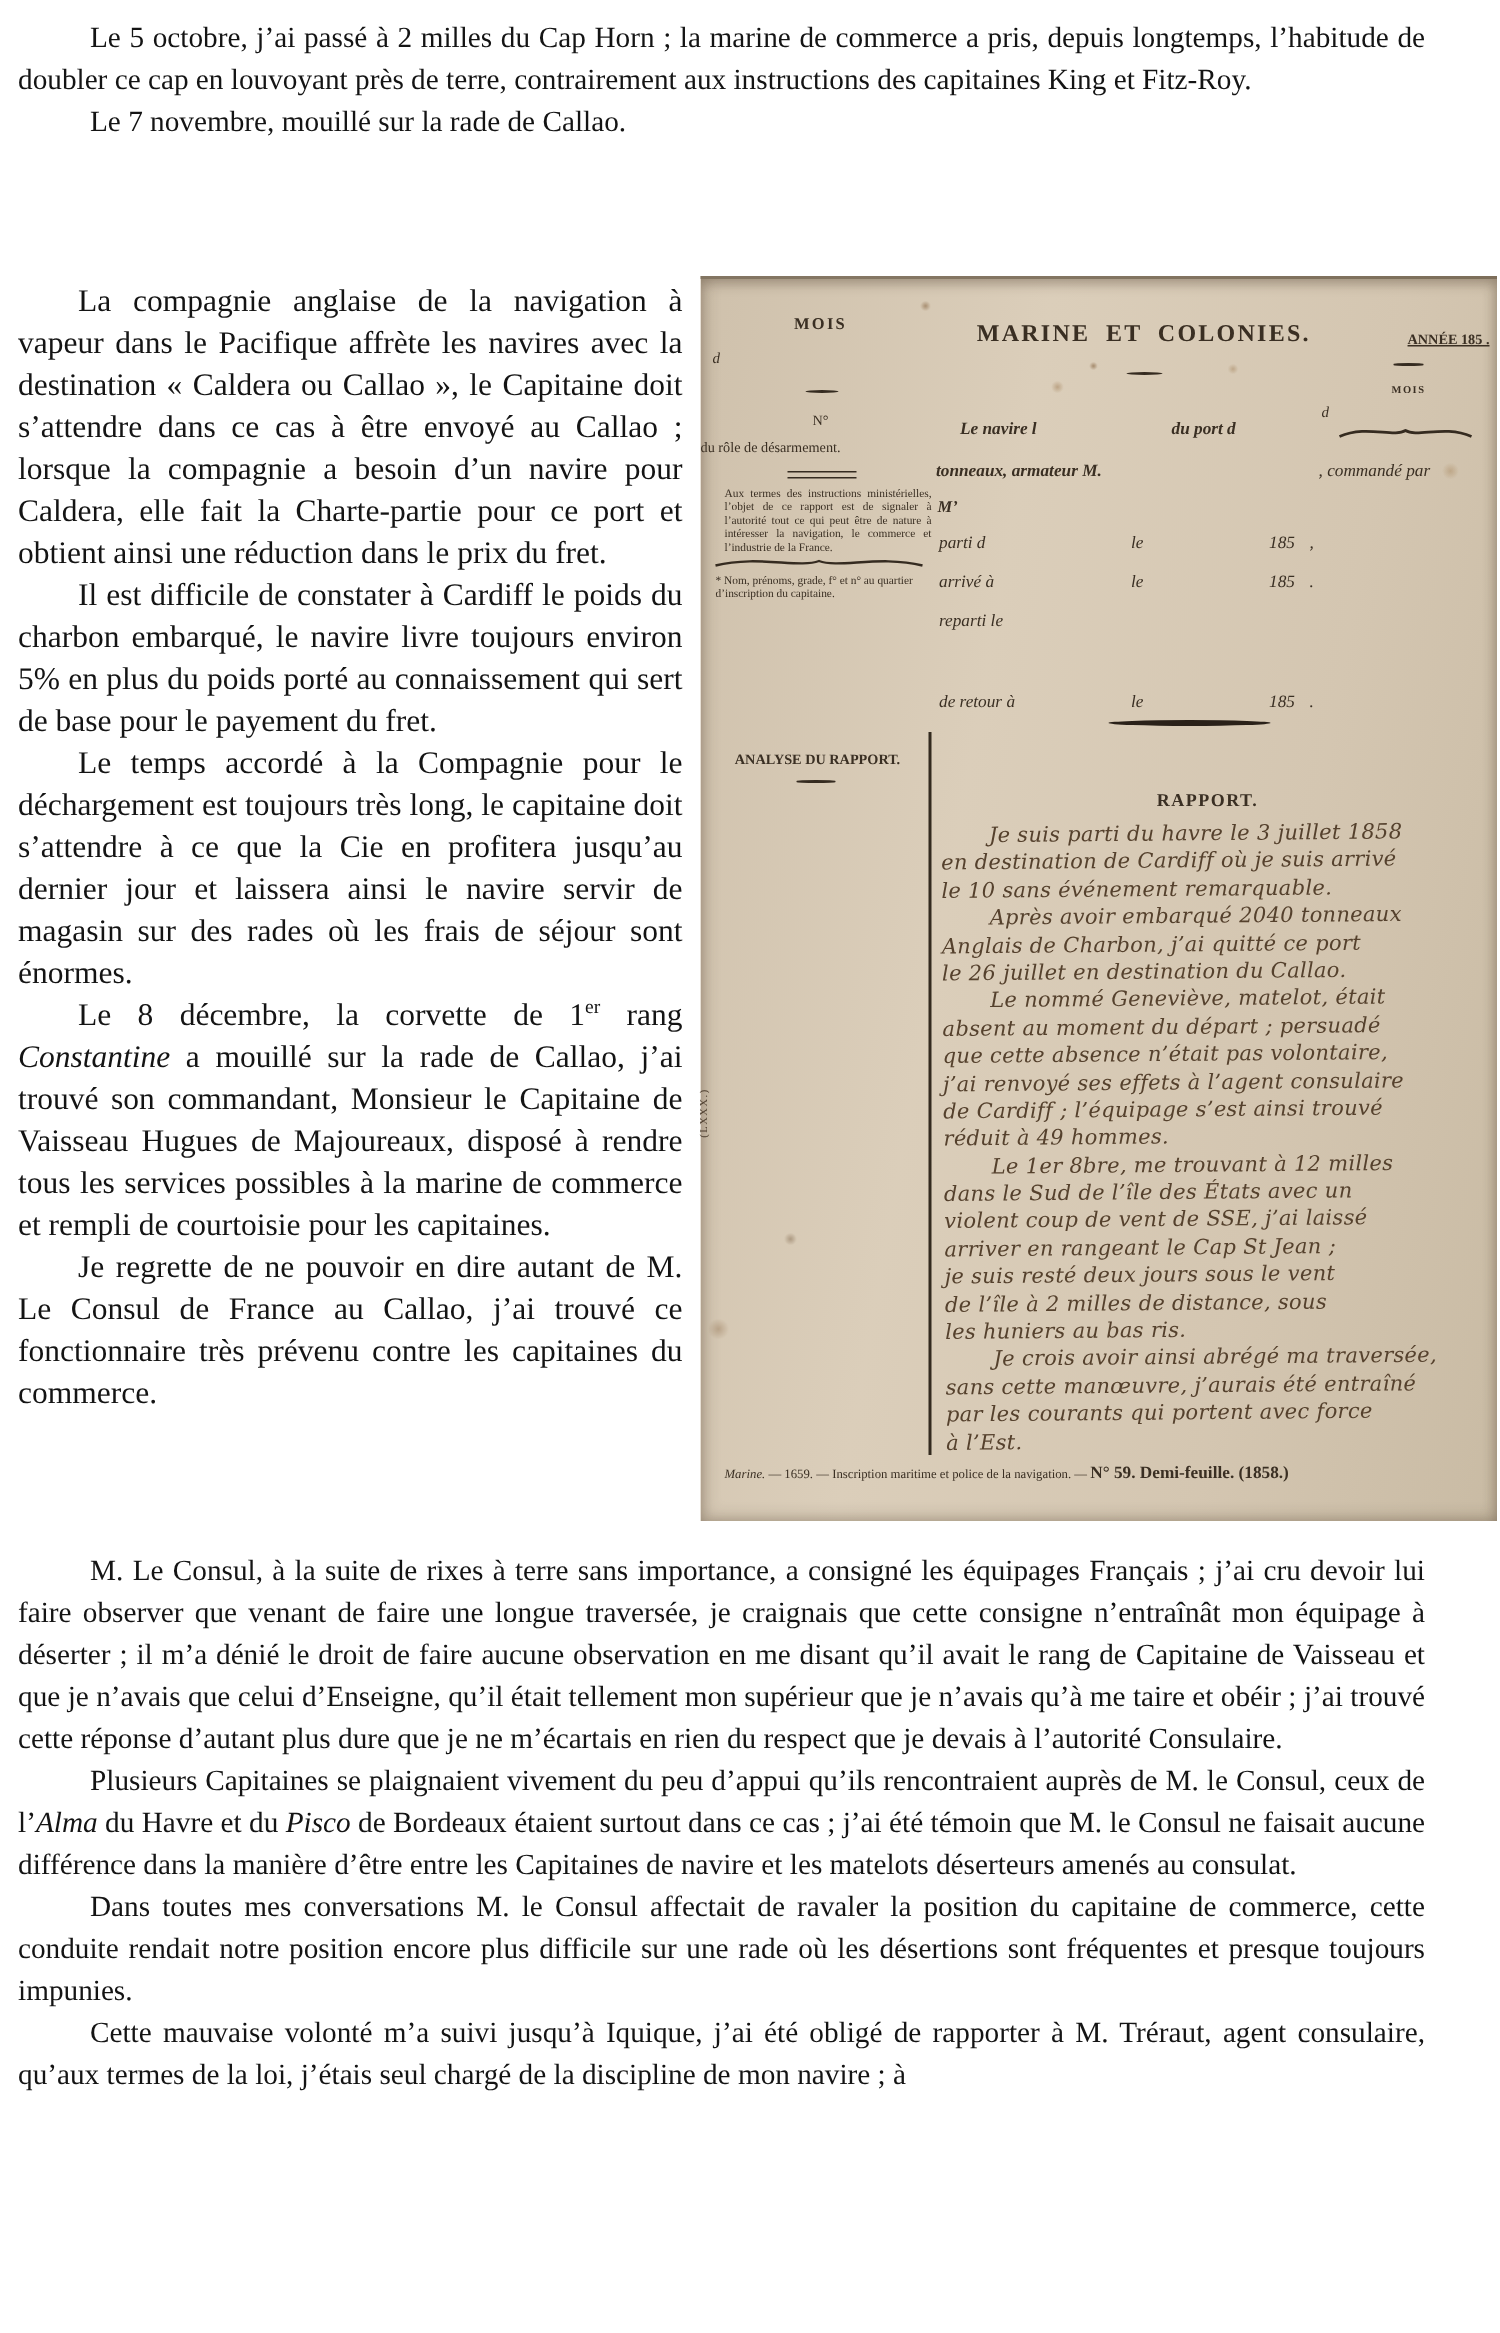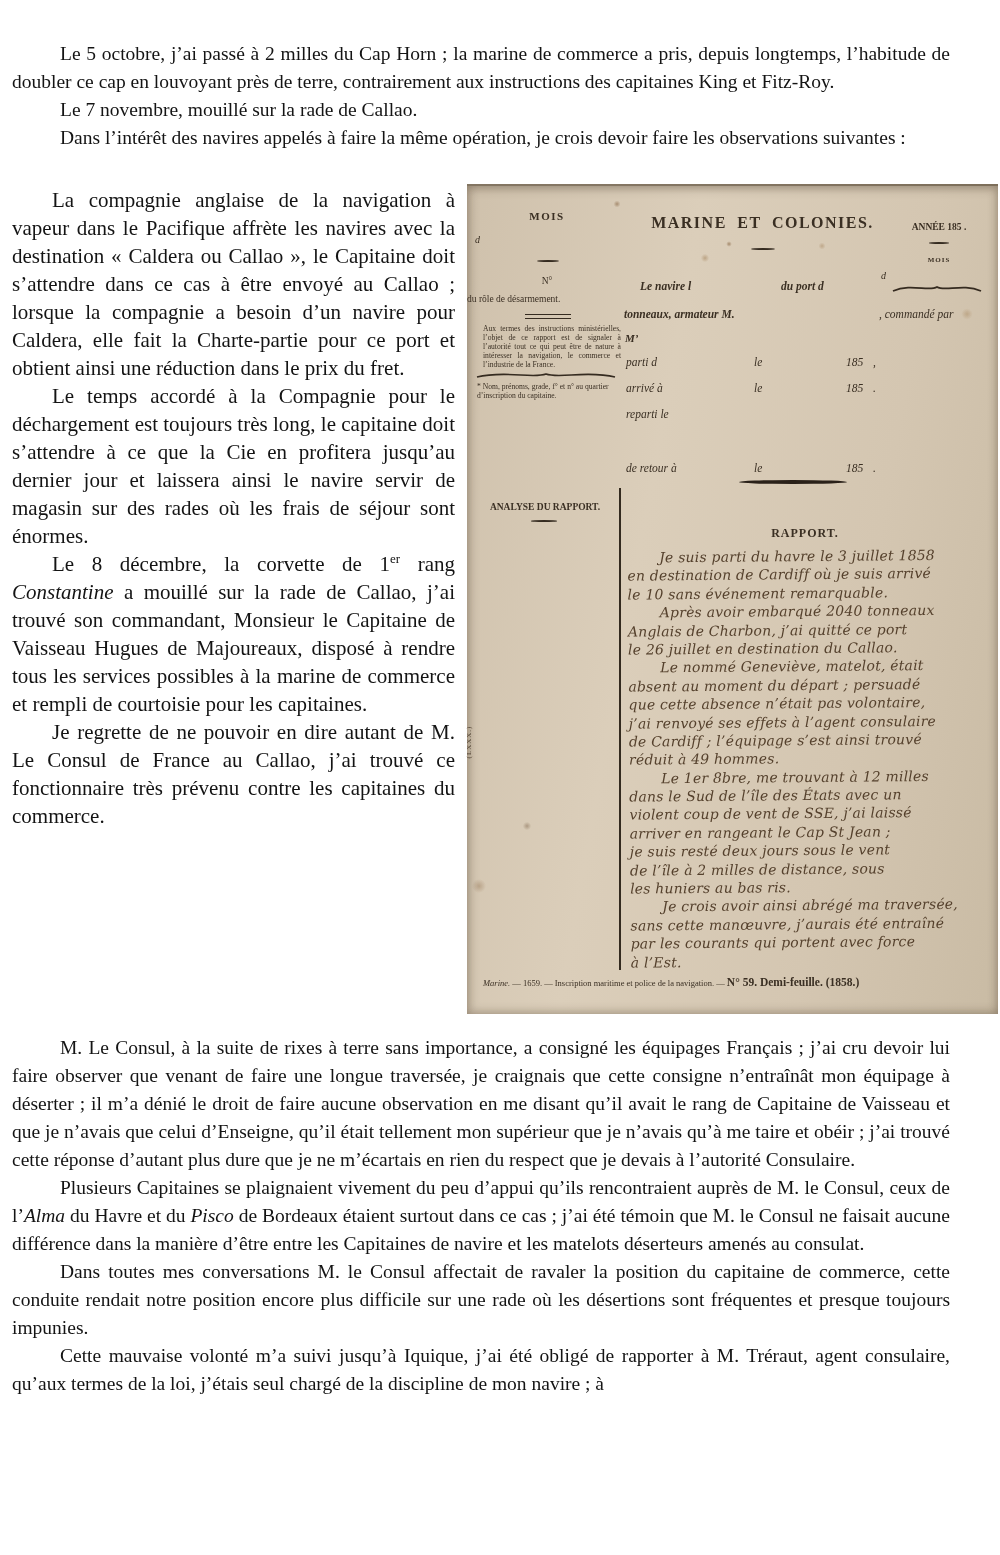--- a/index.html
+++ b/index.html
@@ -1,20 +1,20 @@
 <!DOCTYPE html>
 <html><head>
 <meta charset="utf-8">
 <style>
   html,body{margin:0;padding:0;background:#fff;}
   body{width:1000px;height:1555px;position:relative;overflow:hidden;
        font-family:"Liberation Serif","DejaVu Serif",serif;color:#141414;}
   .page{position:absolute;inset:0;}
   .text-block{position:absolute;left:12px;width:938px;}
-  .text-block.top{top:12px;margin-top:28px;}
+  .text-block.top{top:12px;}
   .text-block.bottom{top:1034px;}
   .para{margin:0;font-size:19.5px;line-height:28px;text-align:justify;text-indent:48px;}
   .left-col{position:absolute;left:12px;top:186px;width:443px;}
   .left-col .para{font-size:21px;line-height:28px;text-indent:40px;}
   .it{font-style:italic;}
   sup{font-size:0.62em;line-height:0;vertical-align:super;}
 
   
   .scan{position:absolute;left:467px;top:184px;width:531px;height:828px;
         color:#3a2f23;
@@ -42,21 +42,21 @@
   .brace{stroke:#352b20;fill:none;}
   .b-left{top:184px;left:8px;}
   .s-margin-note{top:196px;left:10px;width:148px;font-size:7.6px;line-height:9px;}
   .s-title{top:28px;left:168px;width:255px;text-align:center;font-size:16px;font-weight:bold;letter-spacing:1.5px;word-spacing:5px;}
   .d-title{top:62px;left:284px;width:24px;}
   .s-navire{top:94px;left:173px;font-size:11.5px;font-style:italic;font-weight:bold;}
   .s-duport{top:94px;left:314px;font-size:11.5px;font-style:italic;font-weight:bold;}
   .s-tonneaux{top:122px;left:157px;font-size:11.5px;font-style:italic;font-weight:bold;}
   .s-commande{top:122px;left:412px;font-size:11.5px;font-style:italic;font-weight:normal;}
   .s-m{top:146px;left:158px;font-size:11px;font-style:italic;font-weight:bold;}
-  .s-annee{top:36px;left:418px;width:108px;text-align:center;font-size:9.5px;font-weight:bold;}
+  .s-annee{top:36px;left:418px;width:108px;text-align:right;font-size:9.5px;font-weight:bold;text-decoration:underline;}
   .d-annee{top:56px;left:462px;width:20px;height:1.5px;}
   .s-mois{top:70px;left:418px;width:108px;text-align:center;font-size:7px;font-weight:bold;letter-spacing:1px;}
   .s-annee-d{top:84px;left:414px;font-size:10px;font-style:italic;}
   .b-right{top:96px;left:424px;}
   .s-frow{position:absolute;left:0;width:100%;height:16px;font-size:11.5px;font-style:italic;font-weight:normal;padding-left:11px;}
   .s-frow span{position:absolute;white-space:nowrap;}
   .f-label{left:159px;} .f-le{left:287px;} .f-yr{left:379px;} .f-punct{left:406px;}
   .r-parti{top:170px;} .r-arrive{top:196px;} .r-reparti{top:222px;} .r-retour{top:276px;}
   .s-taper{top:294px;left:272px;width:108px;height:4px;background:#2a2119;border-radius:50%;}
   .s-vline{top:302px;left:152px;width:2px;height:482px;background:#332a1f;}
@@ -75,26 +75,26 @@
 </style>
 </head>
 <body>
 
 <div class="page">
 
   <div class="text-block top">
 
   <p class="para"><span>Le 5 octobre, j’ai passé à 2 milles du Cap Horn ; la marine de commerce a pris, depuis longtemps, l’habitude de doubler ce cap en louvoyant près de terre, contrairement aux instructions des capitaines King et Fitz-Roy.</span></p>
       <p class="para"><span>Le 7 novembre, mouillé sur la rade de Callao.</span></p>
-      <p class="para"><span>Dans l’intérêt des navires appelés à faire la même opération, je crois devoir faire les observations suivantes :</span></p>
     </div>
 
   <div class="left-col">
 
   <p class="para"><span>La compagnie anglaise de la navigation à vapeur dans le Pacifique affrète les navires avec la destination « Caldera ou Callao », le Capitaine doit s’attendre dans ce cas à être envoyé au Callao ; lorsque la compagnie a besoin d’un navire pour Caldera, elle fait la Charte-partie pour ce port et obtient ainsi une réduction dans le prix du fret.</span></p>
+      <p class="para"><span>Il est difficile de constater à Cardiff le poids du charbon embarqué, le navire livre toujours environ 5% en plus du poids porté au connaissement qui sert de base pour le payement du fret.</span></p>
       <p class="para"><span>Le temps accordé à la Compagnie pour le déchargement est toujours très long, le capitaine doit s’attendre à ce que la Cie en profitera jusqu’au dernier jour et laissera ainsi le navire servir de magasin sur des rades où les frais de séjour sont énormes.</span></p>
       <p class="para"><span>Le 8 décembre, la corvette de 1</span><sup>er</sup><span> rang </span><span class="it">Constantine</span><span> a mouillé sur la rade de Callao, j’ai trouvé son commandant, Monsieur le Capitaine de Vaisseau Hugues de Majoureaux, disposé à rendre tous les services possibles à la marine de commerce et rempli de courtoisie pour les capitaines.</span></p>
       <p class="para"><span>Je regrette de ne pouvoir en dire autant de M. Le Consul de France au Callao, j’ai trouvé ce fonctionnaire très prévenu contre les capitaines du commerce.</span></p>
     </div>
 
   <div class="scan">
     <div class="s-port">MOIS</div>
     <div class="s-port-d">d</div>
     <div class="dash d-port"></div>
     <div class="s-num">N°</div>

